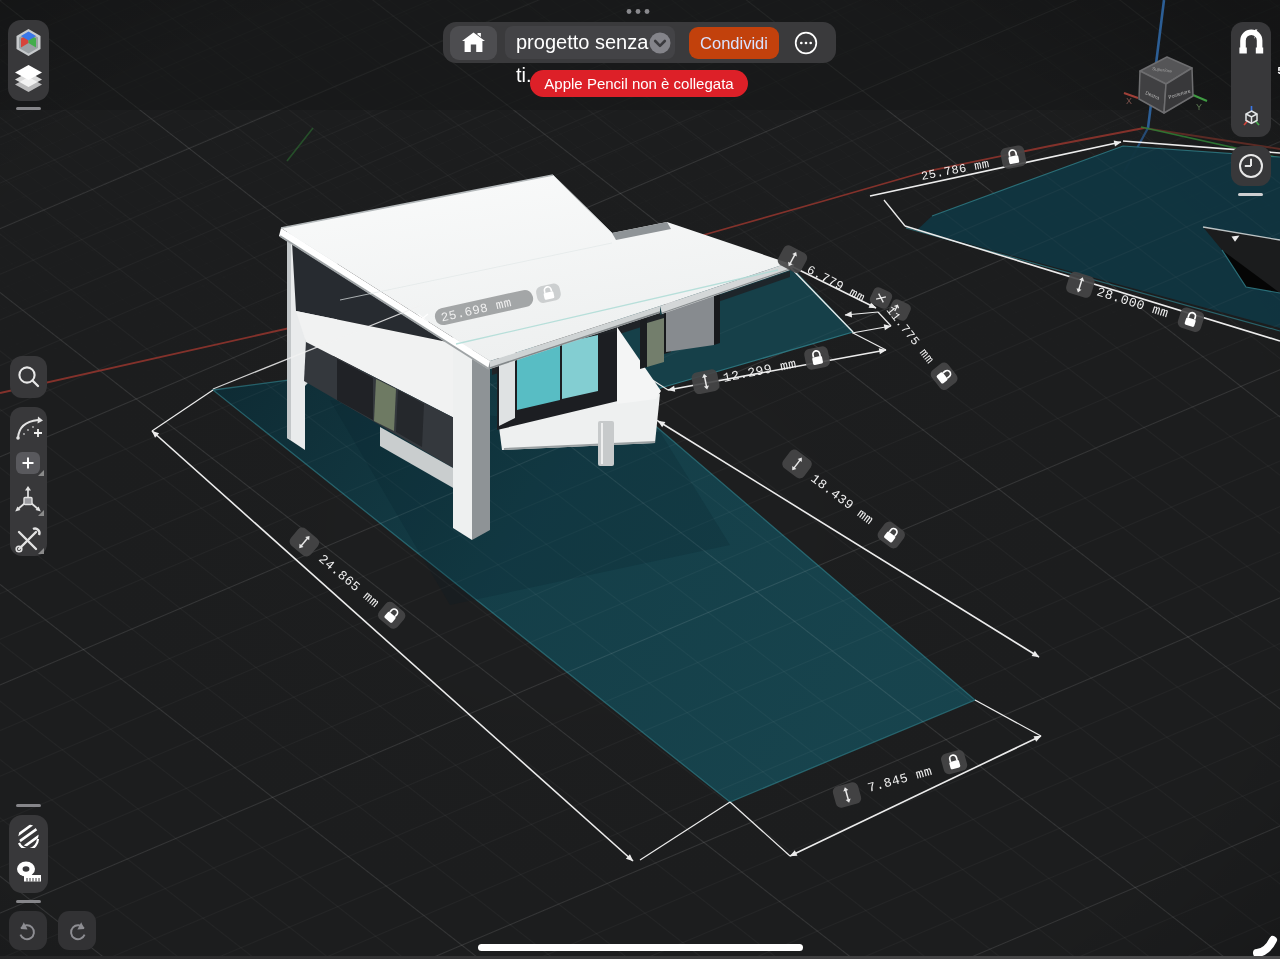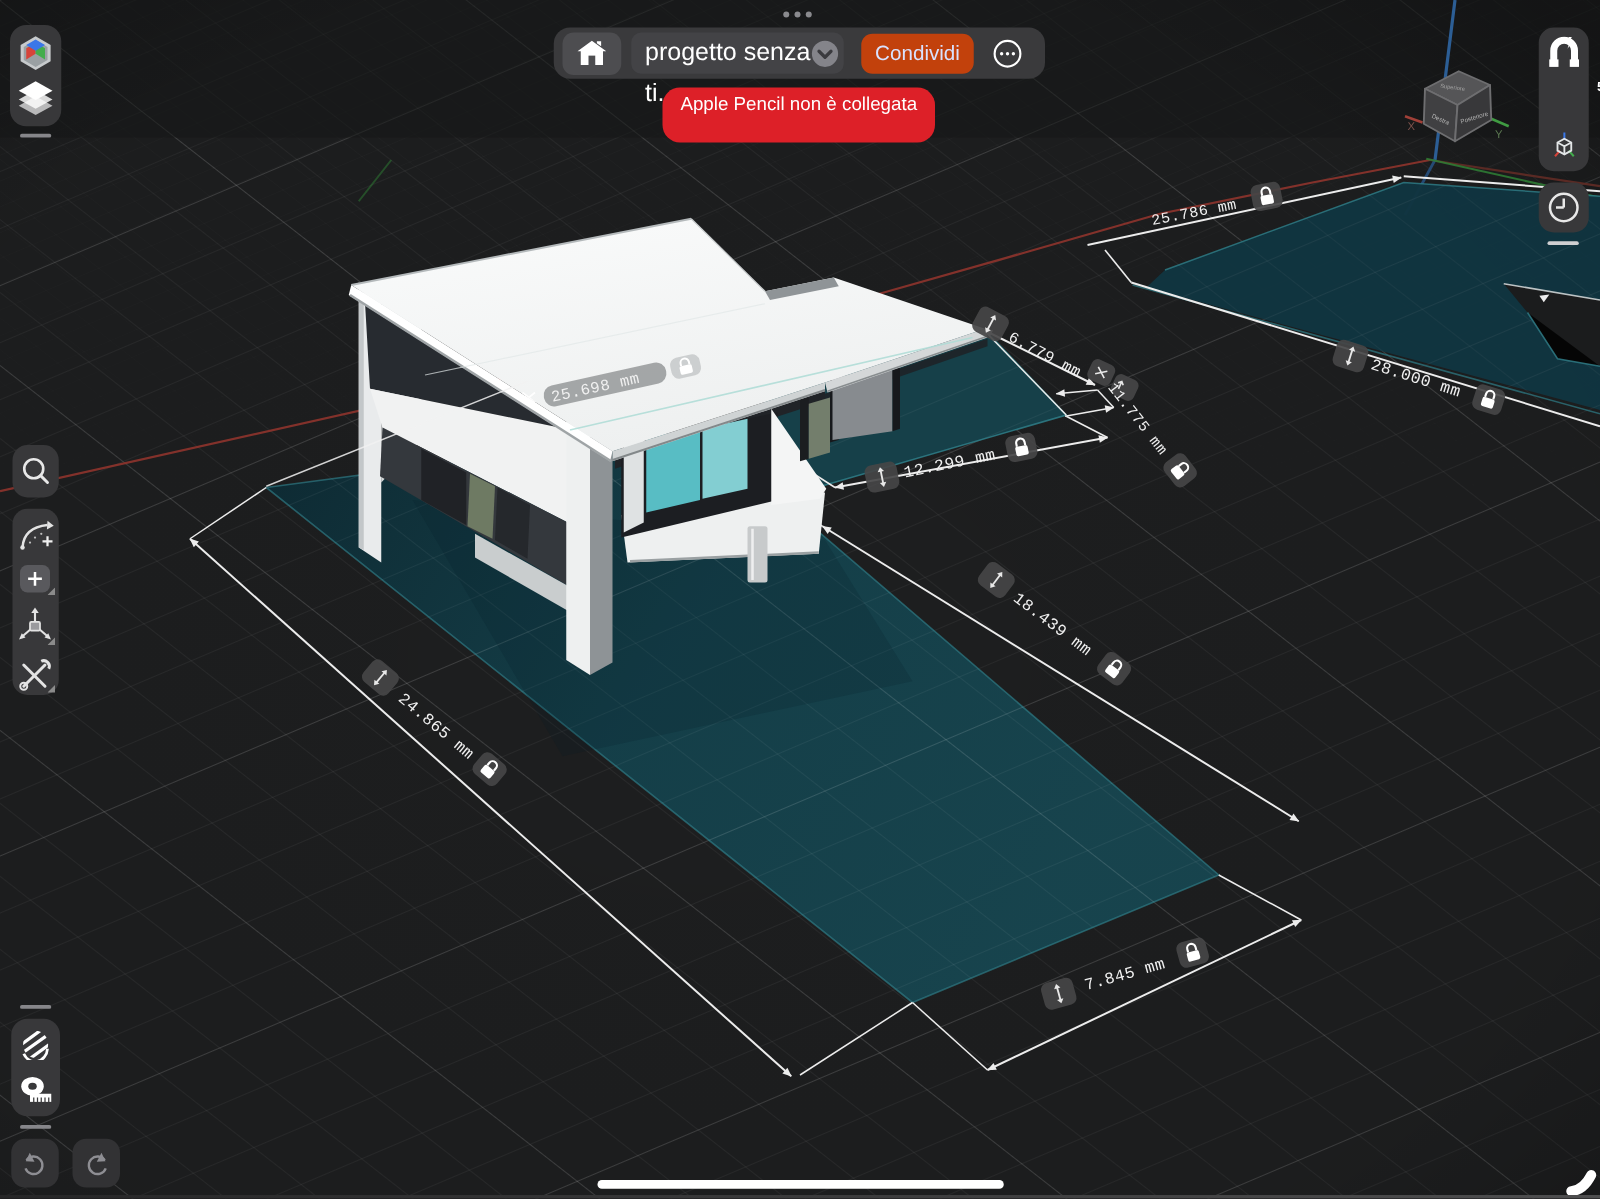--- a/index.html
+++ b/index.html
@@ -309,21 +309,21 @@
     <path d="M 6.2,9 L 11,13.8 L 15.8,9" stroke="#3a3a3e" stroke-width="2.6" fill="none" stroke-linecap="round" stroke-linejoin="round"></path>
   </svg>
   <div class="abs" style="left:689px;top:26.5px;width:90px;height:32px;background:#c2410c;border-radius:9px;color:#d9e2ff;font-size:16.5px;text-align:center;line-height:32px;">Condividi</div>
   <svg class="abs" style="left:794px;top:31px" width="24" height="24">
     <circle cx="12" cy="12" r="10.3" fill="none" stroke="#ffffff" stroke-width="1.7"></circle>
     <circle cx="7.3" cy="12" r="1.35" fill="#ffffff"></circle>
         <circle cx="12" cy="12" r="1.35" fill="#ffffff"></circle>
         <circle cx="16.7" cy="12" r="1.35" fill="#ffffff"></circle>
   </svg>
 
-  <div class="abs" style="left:530px;top:70px;width:218px;height:44px;background:#dd2028;border-radius:14px;color:#ffffff;font-size:15px;text-align:center;line-height:27px;">Apple Pencil non è collegata</div>
+  <div class="abs" style="left:530px;top:70px;width:218px;height:27px;background:#dd2028;border-radius:14px;color:#ffffff;font-size:15px;text-align:center;line-height:27px;">Apple Pencil non è collegata</div>
 
   <div class="panel" style="left:8px;top:20px;width:41px;height:81px;"></div>
   <svg class="abs" style="left:15px;top:28px" width="27" height="29" viewBox="0 0 27 29">
     <polygon points="13.5,1 25.5,8 25.5,21 13.5,28 1.5,21 1.5,8" fill="#c7cacc"></polygon>
     <polygon points="13.5,4 23,9.5 23,20 13.5,25.5 4,20 4,9.5" fill="#9aa0a3"></polygon>
     <polygon points="13.5,6 13.5,15 6,19.5 6,10.5" fill="#d7443a"></polygon>
     <polygon points="13.5,6 13.5,15 21,19.5 21,10.5" fill="#43ad4c"></polygon>
     <polygon points="6,10.5 13.5,6 21,10.5 13.5,15" fill="#3a77e8" transform="translate(0,-2.5)"></polygon>
   </svg>
   <svg class="abs" style="left:13px;top:64px" width="31" height="32" viewBox="0 0 31 32">

